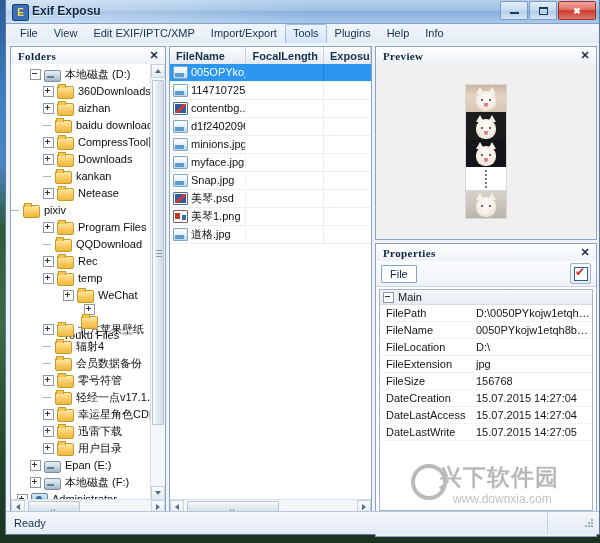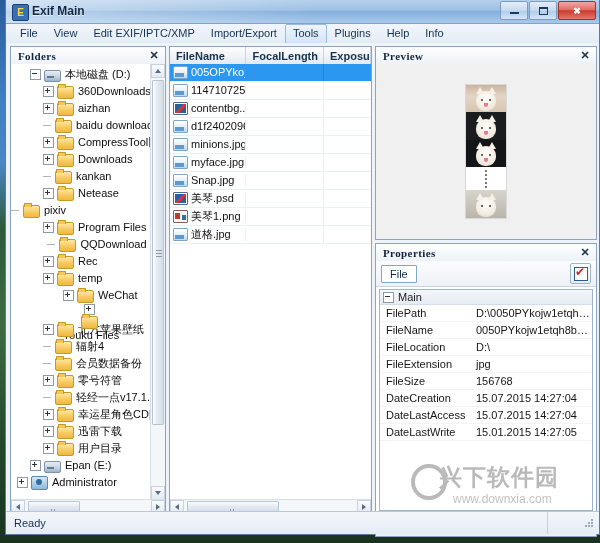--- a/index.html
+++ b/index.html
@@ -419,21 +419,21 @@
 </head>
 <body>
 
 <div id="desktop"></div>
 
 <div id="window">
 
   <div id="titlebar">
     <div class="sheen"></div>
     <div id="app-icon">E</div>
-    <div id="app-title">Exif Main</div>
+    <div id="app-title">Exif Exposu</div>
     <div class="wbtns">
       <div class="wbtn">
           <i class="glyph-min"></i>
         </div>
       <div class="wbtn">
           <i class="glyph-max"></i>
         </div>
       <div class="wbtn close">✖</div>
     </div>
   </div>
@@ -502,21 +502,21 @@
             <div class="tnode" style="">
               <span class="exp none"></span>
               <span class="ico folder"></span>
               <span class="lbl">pixiv</span>
             </div>
             <div class="tnode" style="padding-left: 32px;">
               <span class="exp plus"></span>
               <span class="ico folder"></span>
               <span class="lbl">Program Files</span>
             </div>
-            <div class="tnode" style="padding-left: 32px; justify-content: center;">
+            <div class="tnode" style="padding-left: 32px;">
               <span class="exp none"></span>
               <span class="ico folder"></span>
               <span class="lbl">QQDownload</span>
             </div>
             <div class="tnode" style="padding-left: 32px;">
               <span class="exp plus"></span>
               <span class="ico folder"></span>
               <span class="lbl">Rec</span>
             </div>
             <div class="tnode" style="padding-left: 32px;">
@@ -571,20 +571,25 @@
             </div>
             <div class="tnode" style="padding-left: 32px;">
               <span class="exp plus"></span>
               <span class="ico folder"></span>
               <span class="lbl">用户目录</span>
             </div>
             <div class="tnode" style="padding-left: 19px;">
               <span class="exp plus"></span>
               <span class="ico drive"></span>
               <span class="lbl">Epan (E:)</span>
+            </div>
+            <div class="tnode" style="padding-left: 19px;">
+              <span class="exp plus"></span>
+              <span class="ico drive"></span>
+              <span class="lbl">本地磁盘 (F:)</span>
             </div>
             <div class="tnode" style="padding-left: 6px;">
               <span class="exp plus"></span>
               <span class="ico user"></span>
               <span class="lbl">Administrator</span>
             </div>
           </div>
         <div class="vscroll">
           <div class="arrow up">
               <div class="tri up"></div>
@@ -803,21 +808,21 @@
             <div class="prow">
               <div class="k">DateCreation</div>
               <div class="v">15.07.2015 14:27:04</div>
             </div>
             <div class="prow">
               <div class="k">DateLastAccess</div>
               <div class="v">15.07.2015 14:27:04</div>
             </div>
             <div class="prow">
               <div class="k">DateLastWrite</div>
-              <div class="v">15.01.2015 14:27:05</div>
+              <div class="v">15.07.2015 14:27:05</div>
             </div>
           </div>
       </div>
     </div>
 
     <div id="edit-btn">Edit EXIF/IPTC/XMP</div>
 
     <div id="watermark">
       <div id="wm-ring"></div>
       <div id="wm-cn">兴下软件园</div>

